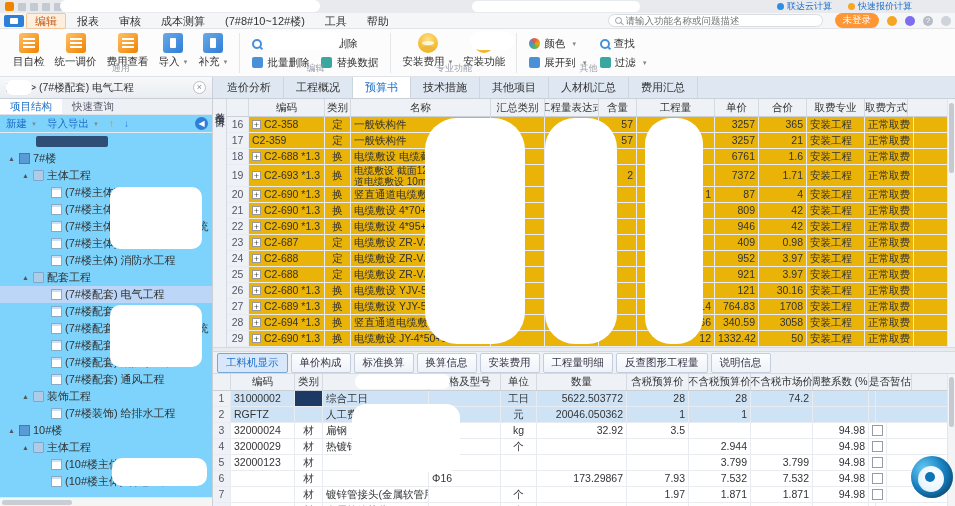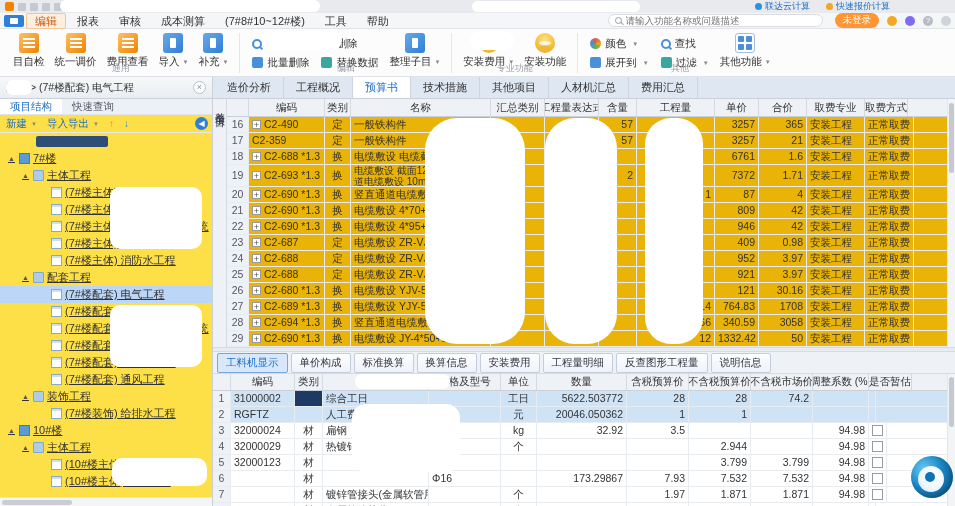--- a/index.html
+++ b/index.html
@@ -4,21 +4,21 @@
 <style>
 *{margin:0;padding:0;box-sizing:border-box;}
 body{font-family:"Liberation Sans","DejaVu Sans",sans-serif;font-size:11px;color:#333;background:#888;}
 .window{position:relative;width:955px;height:506px;background:#f0f2f5;overflow:hidden;}
 
 
 .titlebar{position:absolute;left:0;top:0;width:955px;height:13px;background:#e8eaed;display:flex;align-items:center;gap:4px;padding:0 5px;font-size:9px;color:#555;}
 .app-icon{width:9px;height:9px;background:#f08300;border-radius:2px;flex:none;}
 .qa-icon{width:8px;height:8px;background:#c4cad2;border-radius:1px;flex:none;}
 .tb-title{margin-left:96px;color:#444;white-space:nowrap;}
-.tb-links{margin-left:auto;display:flex;gap:16px;align-items:flex-start;color:#1e6ec8;margin-right:60px;}
+.tb-links{margin-left:auto;display:flex;gap:16px;align-items:flex-start;color:#1e6ec8;margin-right:38px;}
 .tb-link{display:flex;align-items:center;gap:3px;}
 .dot-blue{width:7px;height:7px;border-radius:50%;background:#2f8fe0;}
 .dot-orange{width:7px;height:7px;border-radius:50%;background:#f5a623;}
 
 
 .menubar{position:absolute;left:0;top:13px;width:955px;height:16px;background:#f5f6f8;border-bottom:1px solid #e2e4e8;display:flex;align-items:center;gap:2px;padding:0 4px;font-size:11px;}
 .file-btn{width:20px;height:12px;background:#2f7ed8;border-radius:2px;flex:none;position:relative;}
 .file-btn::after{content:"";position:absolute;left:6px;top:3px;width:8px;height:6px;background:#fff;border-radius:1px;}
 .menu-items{display:flex;align-items:center;gap:2px;}
 .menu-item{padding:0 8px;line-height:14px;color:#333;border:1px solid transparent;}
@@ -65,31 +65,31 @@
 
 .subheader{position:absolute;left:0;top:77px;width:955px;height:22px;display:flex;}
 .breadcrumb{width:213px;flex:none;background:linear-gradient(#f7f8fa,#e9edf2);border-right:1px solid #c9d0d8;border-bottom:1px solid #c9d0d8;display:flex;align-items:center;padding:0 6px;font-size:10.5px;color:#333;gap:4px;white-space:nowrap;overflow:hidden;}
 .bc-close{margin-left:auto;width:13px;height:13px;border:1px solid #b9c0c9;border-radius:50%;color:#8a919b;font-size:9px;line-height:11px;text-align:center;flex:none;background:#fff;}
 .bc-close::after{content:"×";}
 .main-tabs{flex:1;background:#dfe8f2;display:flex;align-items:stretch;padding-left:2px;border-bottom:1px solid #c9d0d8;}
 .main-tab{padding:0 12px;font-size:11px;color:#333;border-right:1px solid #cdd6e0;display:flex;align-items:center;}
 .main-tab.active{background:#fff;color:#1e6ec8;}
 
 
-.sidebar{position:absolute;left:0;top:99px;width:213px;height:407px;background:#fde047;border-right:1px solid #c9d0d8;}
+.sidebar{position:absolute;left:0;top:99px;width:213px;height:407px;background:#7dd3fc;border-right:1px solid #c9d0d8;}
 .sb-tabs{height:16px;background:#edf1f6;display:flex;border-bottom:1px solid #dfe3e8;font-size:10.5px;align-items:stretch;}
 .sb-tab{padding:1px 10px;color:#556;display:flex;align-items:center;}
 .sb-tab.active{background:#fff;color:#1e6ec8;}
 .sb-toolbar{height:18px;display:flex;align-items:center;gap:10px;padding:0 6px;border-bottom:1px solid #e6eaef;font-size:10.5px;color:#1e6ec8;position:relative;}
 .sb-tool{display:flex;align-items:center;gap:2px;}
 .sb-up::after{content:"↑";color:#f08300;font-size:10px;}
 .sb-down::after{content:"↓";color:#2f7ed8;font-size:10px;}
 .sb-collapse{position:absolute;right:4px;top:2px;width:13px;height:13px;border-radius:50%;background:#2f7ed8;color:#fff;font-size:8px;line-height:13px;text-align:center;}
 .sb-collapse::after{content:"◀";}
-.tree{height:364px;overflow:hidden;font-size:11px;text-decoration:underline;}
+.tree{height:364px;overflow:hidden;font-size:11px;}
 .tree-row{height:17px;display:flex;align-items:center;gap:3px;padding-left:8px;white-space:nowrap;overflow:hidden;}
 .tree-row.l1{padding-left:22px;}
 .tree-row.l2{padding-left:40px;}
 .tree-row.selected{background:#bcd6f7;align-items:center;}
 .arrow{width:8px;flex:none;font-size:0;}
 .has-arrow .arrow::after{content:"▲";font-size:7px;color:#555;}
 .ticon{width:11px;height:11px;flex:none;}
 .ic-b .ticon{background:#5b9bd5;border:1px solid #3e7cb8;}
 .ic-f .ticon{background:#aecbe8;border:1px solid #7da7cf;border-radius:1px;}
 .ic-d .ticon{background:#fff;border:1px solid #8aa8c8;box-shadow:inset 0 2px 0 #cfe0f2;}
@@ -245,27 +245,20 @@
           </div>
         <div class="rsmall">
             <span class="sicon si-blue"></span>
             <span>批量删除</span>
           </div>
         <div class="rsmall">
             <span class="sicon si-teal"></span>
             <span>替换数据</span>
           </div>
       </div>
-      <div class="rbig">
-        <span class="ricon ri-blue"></span>
-        <span class="rlabel">
-            <span>整理子目</span>
-            <span class="caret"></span>
-          </span>
-      </div>
       <div class="glabel">编辑</div>
     </div>
     <div class="rsep"></div>
     <div class="rgroup">
       <div class="rbig">
         <span class="ricon ri-gold"></span>
         <span class="rlabel">
             <span>安装费用</span>
             <span class="caret"></span>
           </span>
@@ -292,32 +285,20 @@
             <span class="sicon si-blue"></span>
             <span>展开到</span>
             <span class="caret"></span>
           </div>
         <div class="rsmall">
             <span class="sicon si-teal"></span>
             <span>过滤</span>
             <span class="caret"></span>
           </div>
       </div>
-      <div class="rbig">
-        <span class="ricon ri-grid">
-            <i></i>
-            <i></i>
-            <i></i>
-            <i></i>
-          </span>
-        <span class="rlabel">
-            <span>其他功能</span>
-            <span class="caret"></span>
-          </span>
-      </div>
       <div class="glabel">其他</div>
     </div>
   </div>
 
   <div class="subheader">
     <div class="breadcrumb">
       <span>工程 &gt; (7#楼配套) 电气工程</span>
       <span class="bc-close"></span>
     </div>
     <div class="main-tabs">
@@ -549,21 +530,21 @@
           <span class="c9">合价</span>
           <span class="c10">取费专业</span>
           <span class="c11">取费方式</span>
         </div>
         <div class="mt-body">
 
             <div class="mt-row has-plus">
               <span class="c0">16</span>
               <span class="c1">
                 <span class="plus"></span>
-                <span class="txt">C2-490</span>
+                <span class="txt">C2-358</span>
               </span>
               <span class="c2">定</span>
               <span class="c3">一般铁构件</span>
               <span class="c4"></span>
               <span class="c5"></span>
               <span class="c6">57</span>
               <span class="c7"></span>
               <span class="c8">3257</span>
               <span class="c9">365</span>
               <span class="c10">安装工程</span>

